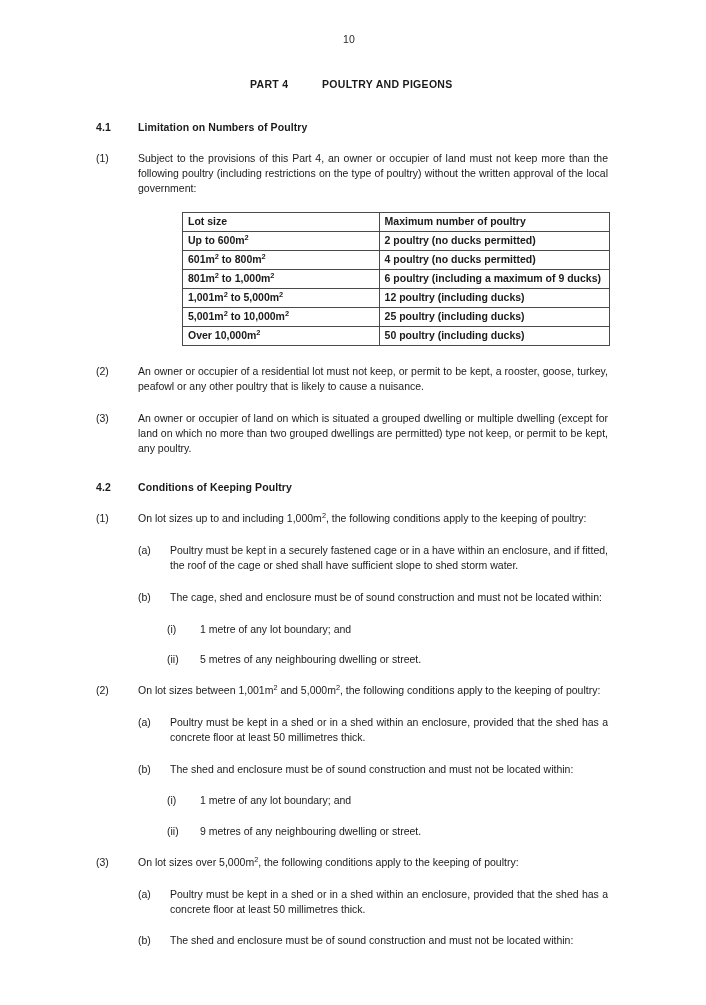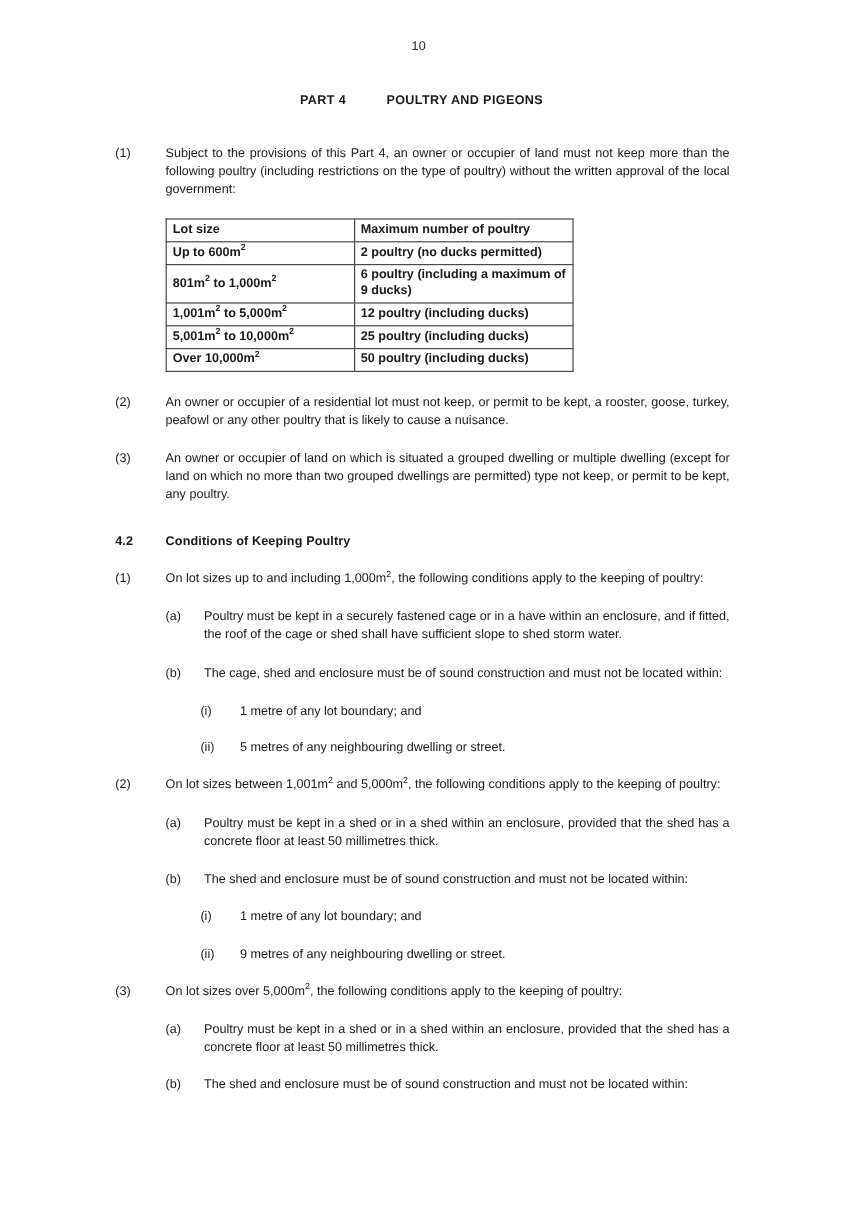--- a/index.html
+++ b/index.html
@@ -138,24 +138,25 @@
     text-align: left;
   }
 
   
   .table-wrap {
     padding-left: 42px;
     margin: 0 0 18px 0;
   }
   table.poultry-table {
     border-collapse: collapse;
-    width: 340px;
+    width: 428px;
     border: 1.4px solid #3a3a3a;
     font-size: 10.5px;
     background: #fff;
+    margin-left: 44px;
   }
   table.poultry-table td,
   table.poultry-table th {
     border: 0.9px solid #4a4a4a;
     padding: 1.5px 5px 2.5px 5px;
     text-align: left;
     vertical-align: middle;
     line-height: 13.5px;
     font-weight: bold;
     height: 14px;
@@ -183,40 +184,48 @@
 <div class="page">
 
   <div class="page-number">10</div>
 
   <div class="part-heading">
     <span class="part-label">PART 4</span><span>POULTRY AND PIGEONS</span>
   </div>
 
   <div class="content">
 
+    <div class="section-heading">
+      <span class="num">4.1</span>
+      <span class="ttl">Limitation on Numbers of Poultry</span>
+    </div>
 
     <div class="clause">
       <span class="marker">(1)</span>
       <span class="body">Subject to the provisions of this Part 4, an owner or occupier of land must not keep more than the following poultry (including restrictions on the type of poultry) without the written approval of the local government:</span>
     </div>
 
     <div class="table-wrap">
       <table class="poultry-table">
         <thead>
           <tr>
             <th class="c1">Lot size</th>
             <th class="c2">Maximum number of poultry</th>
           </tr>
         </thead>
         <tbody>
           <tr>
             <td class="c1">Up to 600m<sup>2</sup></td>
             <td class="c2">2 poultry (no ducks permitted)</td>
           </tr>
           <tr>
+            <td class="c1">601m<sup>2</sup> to 800m<sup>2</sup></td>
+            <td class="c2">4 poultry (no ducks permitted)</td>
+          </tr>
+          <tr>
             <td class="c1">801m<sup>2</sup> to 1,000m<sup>2</sup></td>
             <td class="c2">6 poultry (including a maximum of 9 ducks)</td>
           </tr>
           <tr>
             <td class="c1">1,001m<sup>2</sup> to 5,000m<sup>2</sup></td>
             <td class="c2">12 poultry (including ducks)</td>
           </tr>
           <tr>
             <td class="c1">5,001m<sup>2</sup> to 10,000m<sup>2</sup></td>
             <td class="c2">25 poultry (including ducks)</td>

